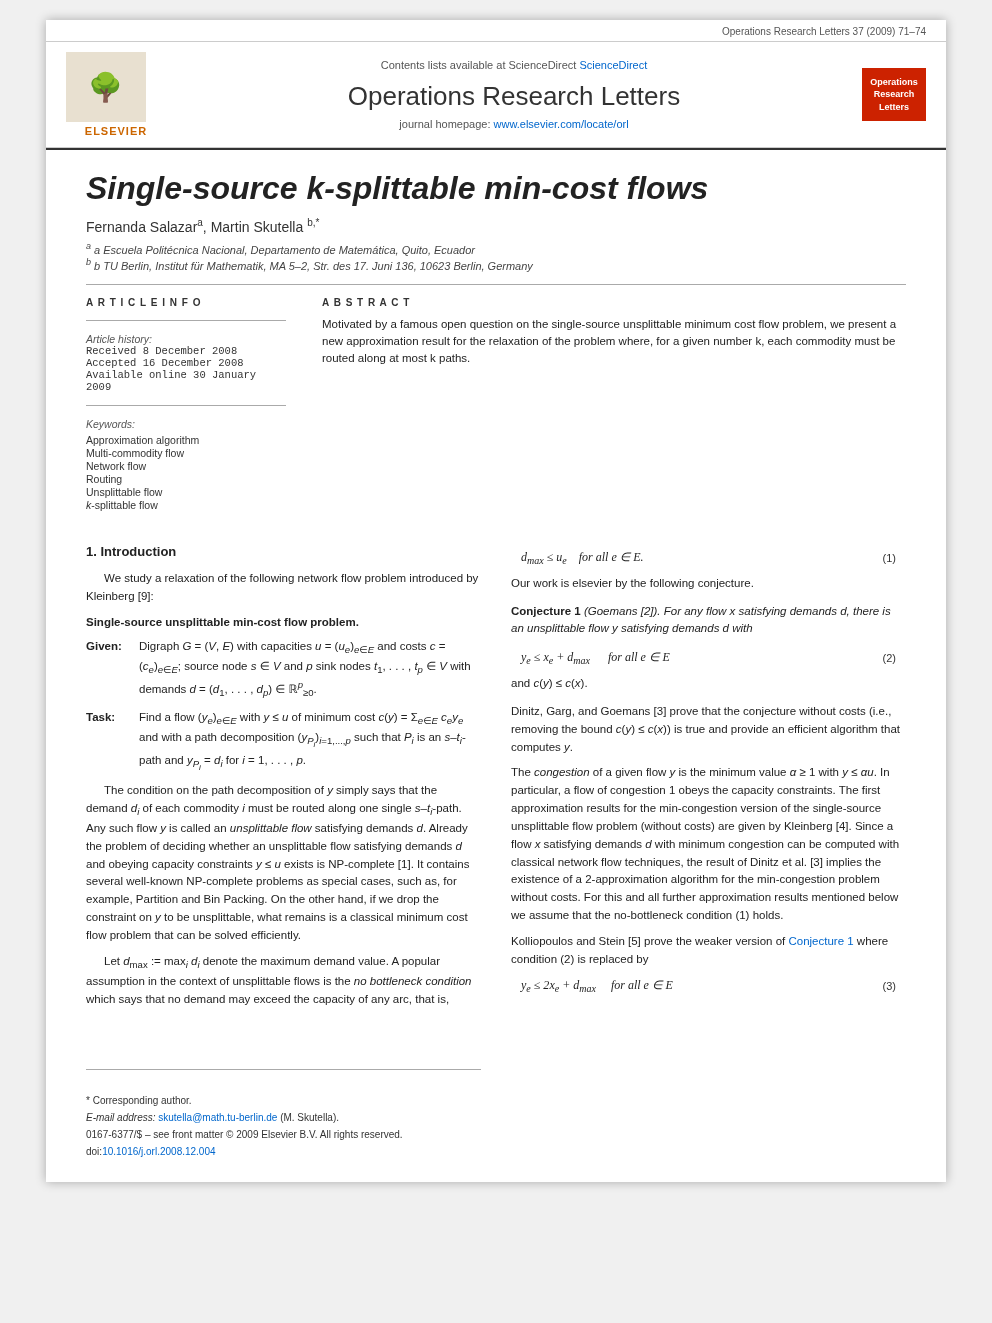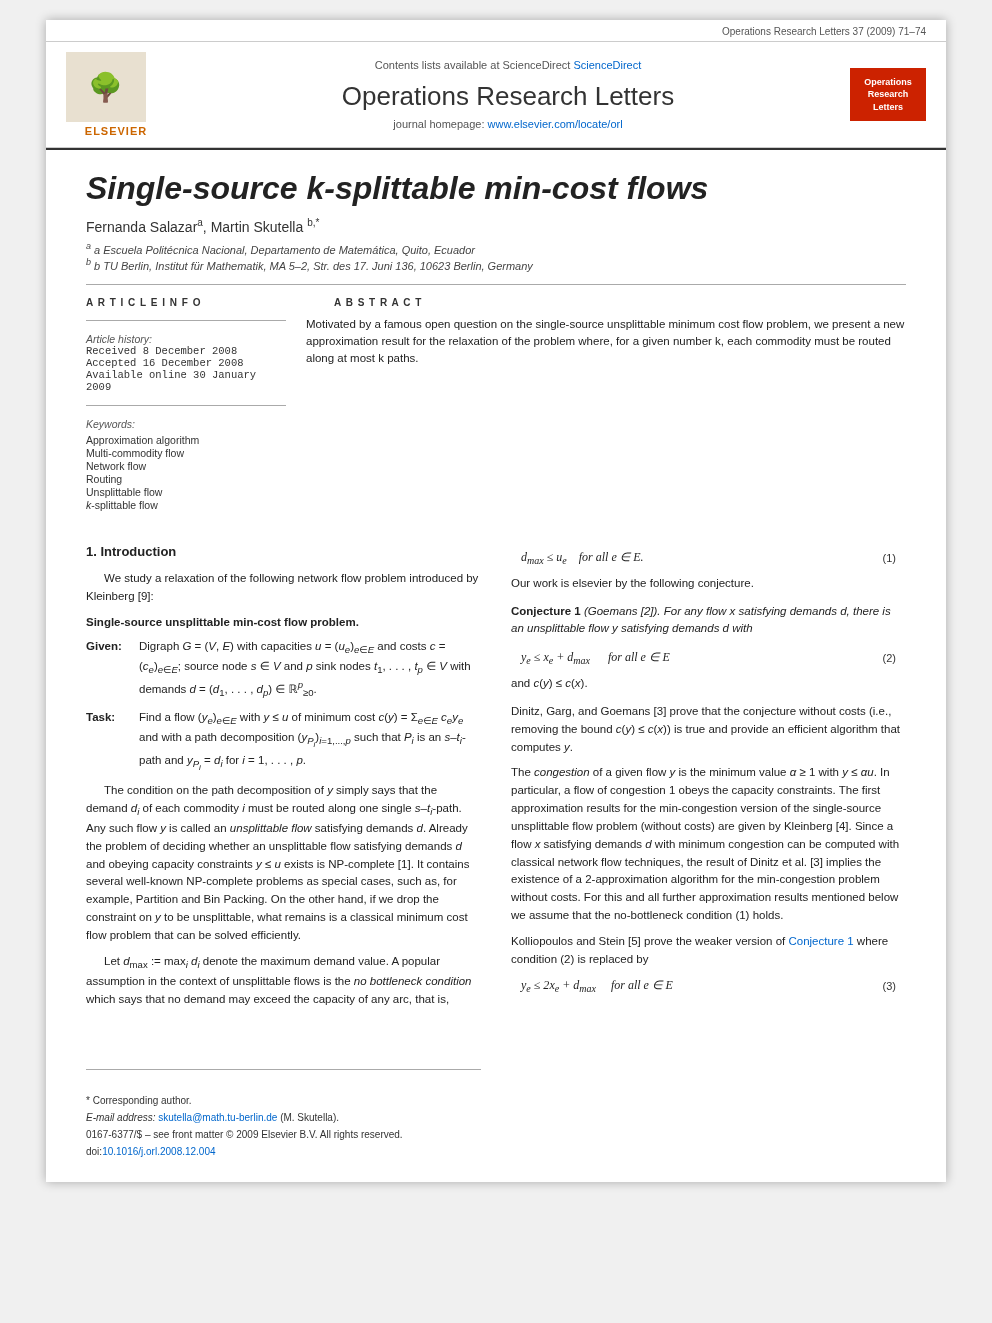--- a/index.html
+++ b/index.html
@@ -83,21 +83,21 @@
       font-size: 11px;
       font-family: Arial, sans-serif;
       color: #555;
       margin-top: 6px;
     }
     .journal-homepage a {
       color: #0066cc;
       text-decoration: none;
     }
     .orl-logo {
-      width: 76px;
+      width: 64px;
       flex-shrink: 0;
       margin-left: 20px;
     }
     .orl-logo-box {
       background: #cc2200;
       color: white;
       font-family: Arial, sans-serif;
       font-size: 9px;
       font-weight: bold;
       padding: 8px 6px;
@@ -140,21 +140,21 @@
     }
     .affiliation-line sup {
       font-size: 9px;
     }
     .divider {
       border-top: 1px solid #aaa;
       margin: 12px 0;
     }
     .two-column {
       display: flex;
-      gap: 20px;
+      gap: 36px;
       margin-top: 10px;
     }
     .article-info {
       width: 200px;
       flex-shrink: 0;
       font-size: 11px;
       font-family: Arial, sans-serif;
     }
     .article-info-title {
       font-family: Arial, sans-serif;
@@ -197,21 +197,20 @@
       font-family: Arial, sans-serif;
     }
     .abstract-title {
       font-family: Arial, sans-serif;
       font-size: 10px;
       font-weight: bold;
       letter-spacing: 1px;
       color: #333;
       text-transform: uppercase;
       margin-bottom: 8px;
-      margin-left: 28px;
     }
     .abstract-text {
       font-size: 11.5px;
       color: #222;
       line-height: 1.5;
       font-family: Arial, sans-serif;
     }
     .copyright {
       text-align: right;
       font-size: 10.5px;

